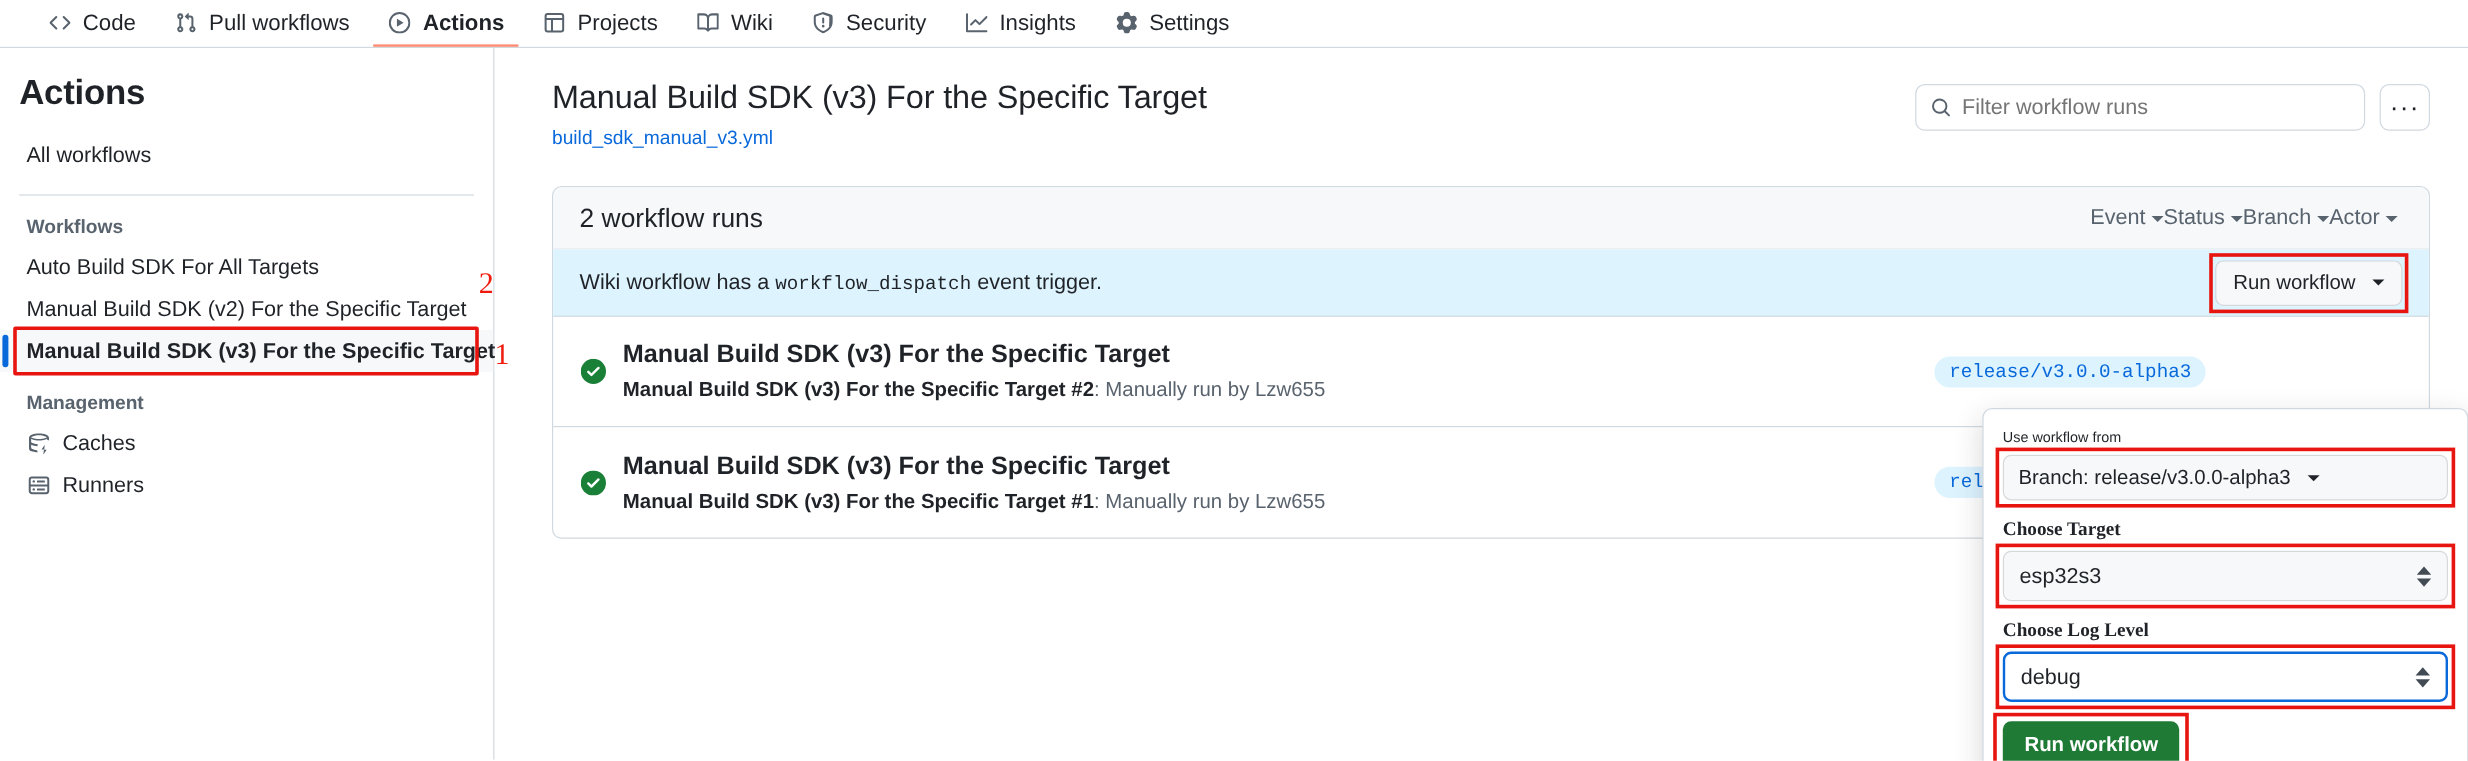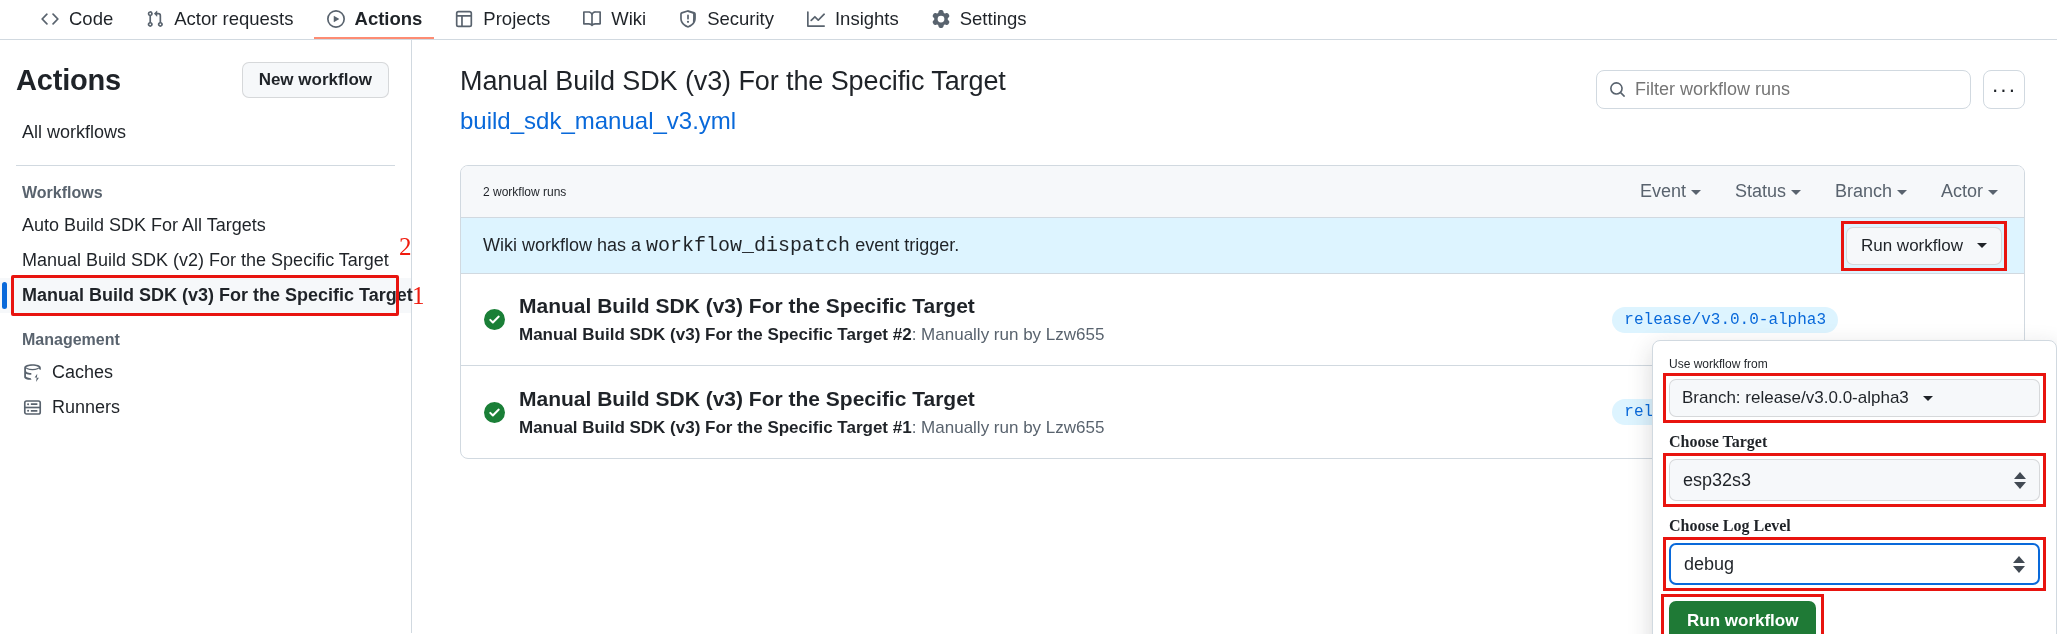--- a/index.html
+++ b/index.html
@@ -110,21 +110,21 @@
     flex: 1 1 auto;
     padding: 26px 32px 0 48px;
     position: relative;
     min-width: 0;
   }
   .main-head {
     display: flex; align-items: flex-start; justify-content: space-between;
     gap: 24px;
   }
   .wf-title { font-size: 27px; font-weight: 400; letter-spacing: -0.1px; color:#1f2328; }
-  .wf-file { font-size: 24px; color: #0969da; margin-top: 10px; cursor: pointer; }
+  .wf-file { font-size: 16px; color: #0969da; margin-top: 10px; cursor: pointer; }
   .head-right { display:flex; align-items:center; gap: 12px; padding-top: 4px; }
   .filter-box {
     width: 375px; height: 39px;
     border: 1px solid #d1d9e0; border-radius: 8px;
     display: flex; align-items: center; gap: 9px;
     padding: 0 12px; background: #ffffff;
   }
   .filter-box .ico { color:#59636e; display:inline-flex; }
   .filter-box input {
     border: 0; outline: none; font-size: 18px; color: #3b82f6;
@@ -146,35 +146,35 @@
     background:#fff;
   }
   .runs-header {
     background: #f6f8fa;
     border-bottom: 1px solid #d1d9e0;
     border-radius: 7px 7px 0 0;
     height: 52px;
     display: flex; align-items: center; justify-content: space-between;
     padding: 0 22px;
   }
-  .runs-count { font-size: 12px; color:#1f2328;text-align:right; }
-  .runs-filters { display:flex; gap: 34px; padding-right: 4px; }
+  .runs-count { font-size: 22px; color:#1f2328;text-align:right; }
+  .runs-filters { display:flex; padding-right: 4px; }
   .runs-filter { font-size: 18px; color:#59636e; cursor:pointer; white-space:nowrap; }
   .caret { display:inline-block; margin-left:5px; border-left:5px solid transparent; border-right:5px solid transparent; border-top:5px solid currentColor; vertical-align:middle; }
 
   .dispatch-bar {
     background: #ddf4ff;
     border-bottom: 1px solid #d1d9e0;
     height: 56px;
     display:flex; align-items:center; justify-content:space-between;
     padding: 0 22px;
     position: relative;
   }
   .dispatch-text { font-size: 18px; color:#1f2328; }
-  .mono { font-family: "Liberation Mono", monospace; font-size: 20px; }
+  .mono { font-family: "Liberation Mono", monospace; font-size: 16px; }
   .run-wf-btn {
     background:#f6f8fa; border:1px solid rgba(31,35,40,0.15); border-radius:7px;
     font-size: 17px; color:#1f2328; padding: 8px 14px; cursor:pointer;
     display:flex; align-items:center; gap:9px; white-space:nowrap;
   }
   .run-wf-wrap { position: relative; }
   .run-wf-wrap .annot-box {
     position:absolute; left:-5px; right:-5px; top:-6px; bottom:-6px;
     border:3px solid #e8140f; pointer-events:none;
   }
@@ -261,21 +261,21 @@
     </span>
     <span>Code</span>
   </div>
 
   <div class="nav-item">
     <span class="ico">
       <svg width="18" height="18" viewBox="0 0 16 16" fill="currentColor">
           <path d="M1.5 3.25a2.25 2.25 0 1 1 3 2.122v5.256a2.251 2.251 0 1 1-1.5 0V5.372A2.25 2.25 0 0 1 1.5 3.25Zm5.677-.177L9.573.677A.25.25 0 0 1 10 .854V2.5h1A2.5 2.5 0 0 1 13.5 5v5.628a2.251 2.251 0 1 1-1.5 0V5a1 1 0 0 0-1-1h-1v1.646a.25.25 0 0 1-.427.177L7.177 3.427a.25.25 0 0 1 0-.354ZM3.75 2.5a.75.75 0 1 0 0 1.5.75.75 0 0 0 0-1.5Zm0 9.5a.75.75 0 1 0 0 1.5.75.75 0 0 0 0-1.5Zm8.25.75a.75.75 0 1 0 1.5 0 .75.75 0 0 0-1.5 0Z"></path>
         </svg>
     </span>
-    <span>Actor requests</span>
+    <span>Pull workflows</span>
   </div>
 
   <div class="nav-item selected">
     <span class="ico">
       <svg width="18" height="18" viewBox="0 0 16 16" fill="currentColor">
           <path d="M8 0a8 8 0 1 1 0 16A8 8 0 0 1 8 0ZM1.5 8a6.5 6.5 0 1 0 13 0 6.5 6.5 0 0 0-13 0Zm4.879-2.773 4.264 2.559a.25.25 0 0 1 0 .428l-4.264 2.559A.25.25 0 0 1 6 10.559V5.442a.25.25 0 0 1 .379-.215Z"></path>
         </svg>
     </span>
     <span>Actions</span>
   </div>
@@ -326,21 +326,20 @@
     <span>Settings</span>
   </div>
 </div>
 
 <div class="page">
 
   <div class="sidebar">
 
     <div class="sidebar-head">
       <div class="sidebar-title">Actions</div>
-      <button class="new-workflow-btn">New workflow</button>
     </div>
 
     <div class="all-workflows">All workflows</div>
 
     <div class="sb-divider"></div>
 
     <div class="sb-group-title">Workflows</div>
 
     <div class="sb-item">
       <span>Auto Build SDK For All Targets</span>

